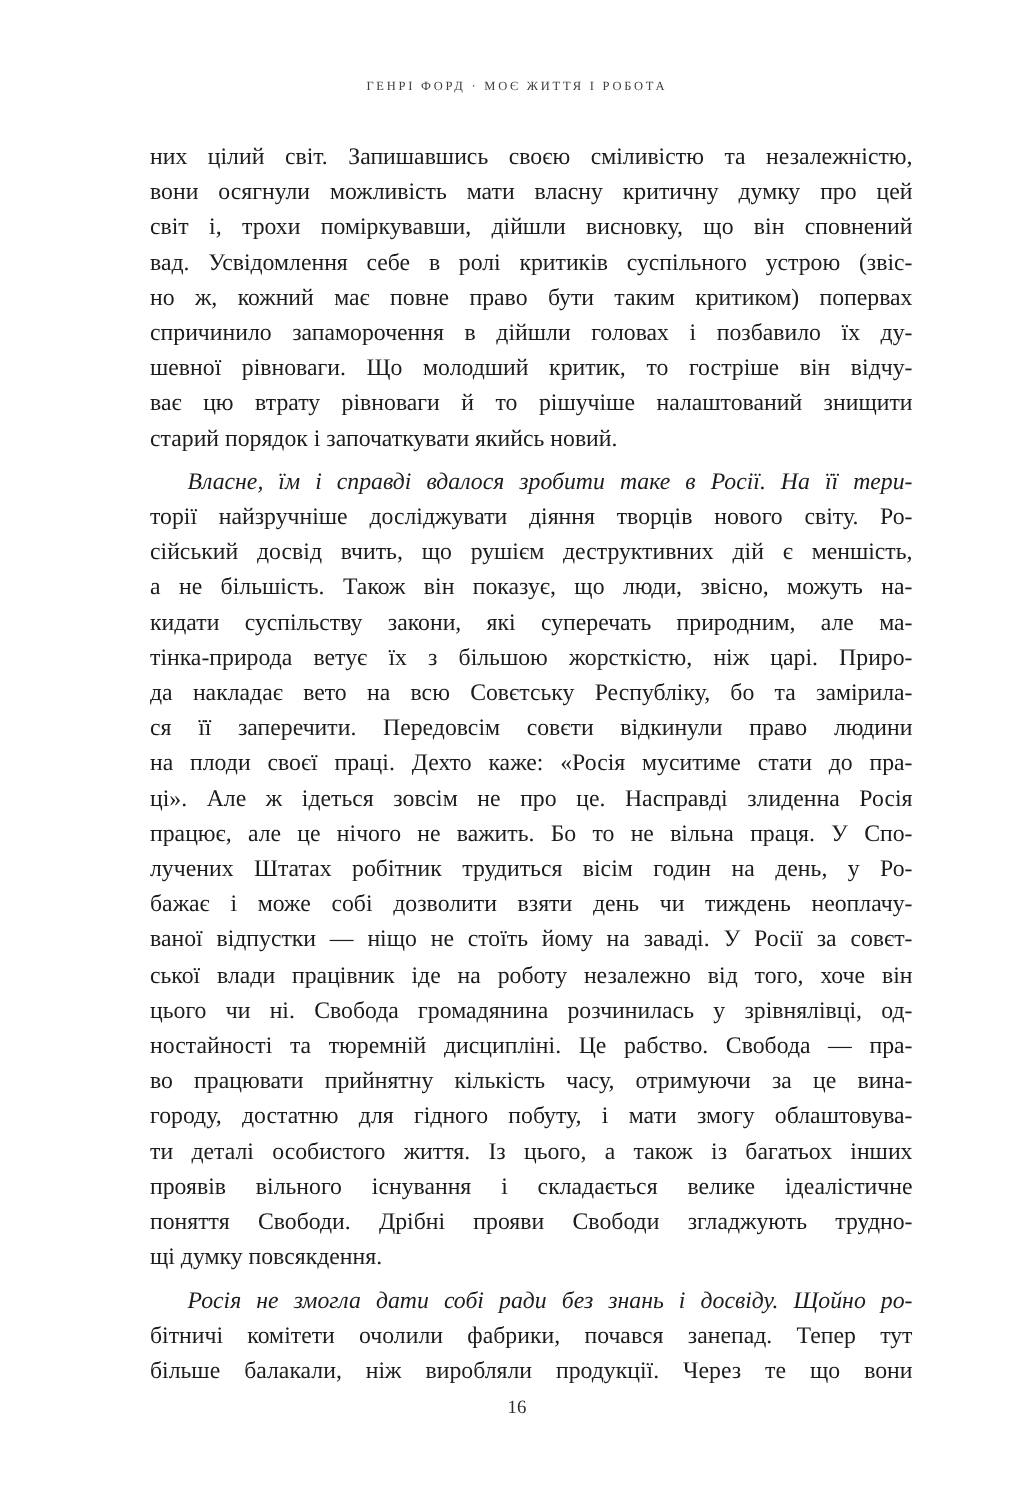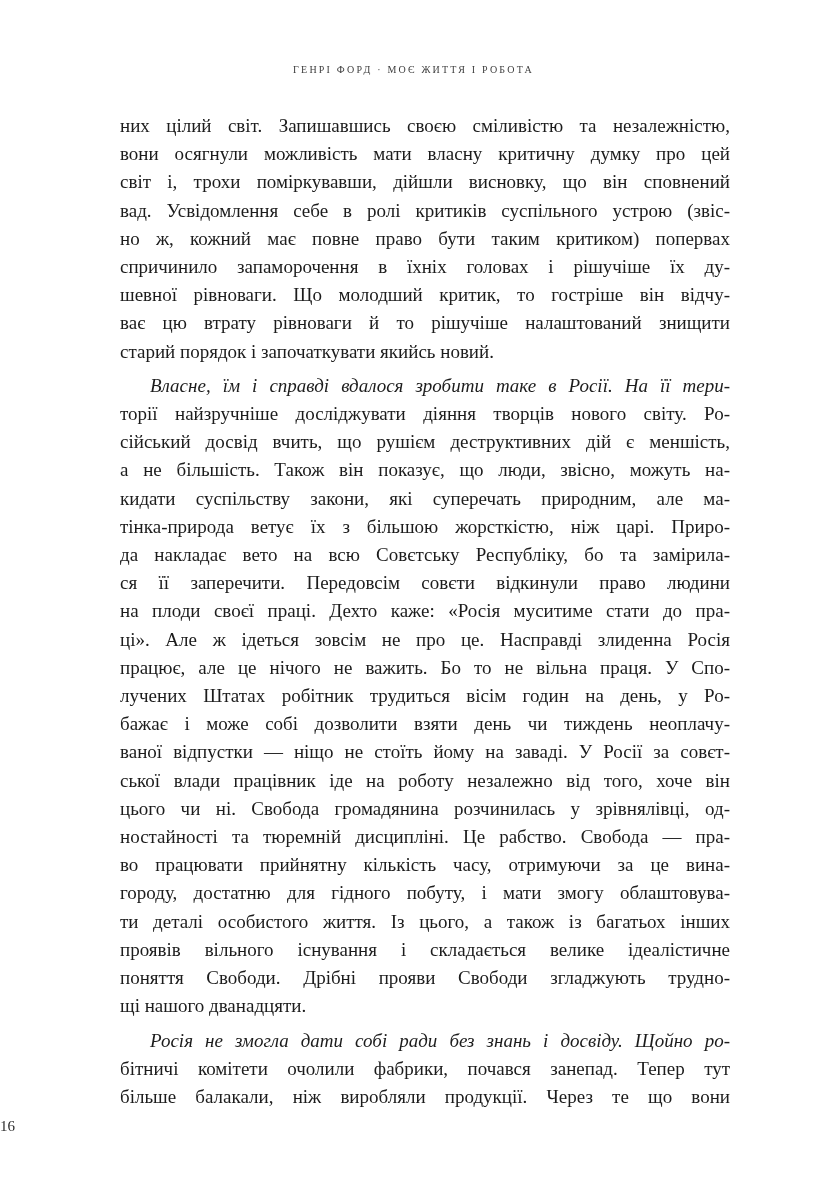--- a/index.html
+++ b/index.html
@@ -48,38 +48,39 @@
   }
   .par.indent .line:first-child {
     text-indent: 30px;
     font-style: italic;
   }
   .page-number {
     position: absolute;
     top: 1118px;
     left: 0;
     width: 100%;
+    text-align: center;
     font-size: 15px;
     color: #2e2e2e;
   }
 </style>
 </head>
 <body>
 
 <div class="page">
   <div class="running-header">ГЕНРІ ФОРД · МОЄ ЖИТТЯ І РОБОТА</div>
 
   <div class="body-text">
       <div class="par">
         <div class="line">них цілий світ. Запишавшись своєю сміливістю та незалежністю,</div>
         <div class="line">вони осягнули можливість мати власну критичну думку про цей</div>
         <div class="line">світ і, трохи поміркувавши, дійшли висновку, що він сповнений</div>
         <div class="line">вад. Усвідомлення себе в ролі критиків суспільного устрою (звіс-</div>
         <div class="line">но ж, кожний має повне право бути таким критиком) попервах</div>
-        <div class="line">спричинило запаморочення в їхніх головах і рішучіше їх ду-</div>
+        <div class="line">спричинило запаморочення в дійшли головах і позбавило їх ду-</div>
         <div class="line">шевної рівноваги. Що молодший критик, то гостріше він відчу-</div>
         <div class="line">ває цю втрату рівноваги й то рішучіше налаштований знищити</div>
         <div class="line last">старий порядок і започаткувати якийсь новий.</div>
       </div>
       <div class="par indent">
         <div class="line">Власне, їм і справді вдалося зробити таке в Росії. На її тери-</div>
         <div class="line">торії найзручніше досліджувати діяння творців нового світу. Ро-</div>
         <div class="line">сійський досвід вчить, що рушієм деструктивних дій є меншість,</div>
         <div class="line">а не більшість. Також він показує, що люди, звісно, можуть на-</div>
         <div class="line">кидати суспільству закони, які суперечать природним, але ма-</div>
@@ -93,21 +94,21 @@
         <div class="line">бажає і може собі дозволити взяти день чи тиждень неоплачу-</div>
         <div class="line">ваної відпустки — ніщо не стоїть йому на заваді. У Росії за совєт-</div>
         <div class="line">ської влади працівник іде на роботу незалежно від того, хоче він</div>
         <div class="line">цього чи ні. Свобода громадянина розчинилась у зрівнялівці, од-</div>
         <div class="line">ностайності та тюремній дисципліні. Це рабство. Свобода — пра-</div>
         <div class="line">во працювати прийнятну кількість часу, отримуючи за це вина-</div>
         <div class="line">городу, достатню для гідного побуту, і мати змогу облаштовува-</div>
         <div class="line">ти деталі особистого життя. Із цього, а також із багатьох інших</div>
         <div class="line">проявів вільного існування і складається велике ідеалістичне</div>
         <div class="line">поняття Свободи. Дрібні прояви Свободи згладжують трудно-</div>
-        <div class="line last">щі нашого дванадцяти.</div>
+        <div class="line last">щі думку повсякдення.</div>
       </div>
       <div class="par indent">
         <div class="line">Росія не змогла дати собі ради без знань і досвіду. Щойно ро-</div>
         <div class="line">бітничі комітети очолили фабрики, почався занепад. Тепер тут</div>
         <div class="line">більше балакали, ніж виробляли продукції. Через те що вони</div>
       </div>
     </div>
 
   <div class="page-number">16</div>
 </div>

